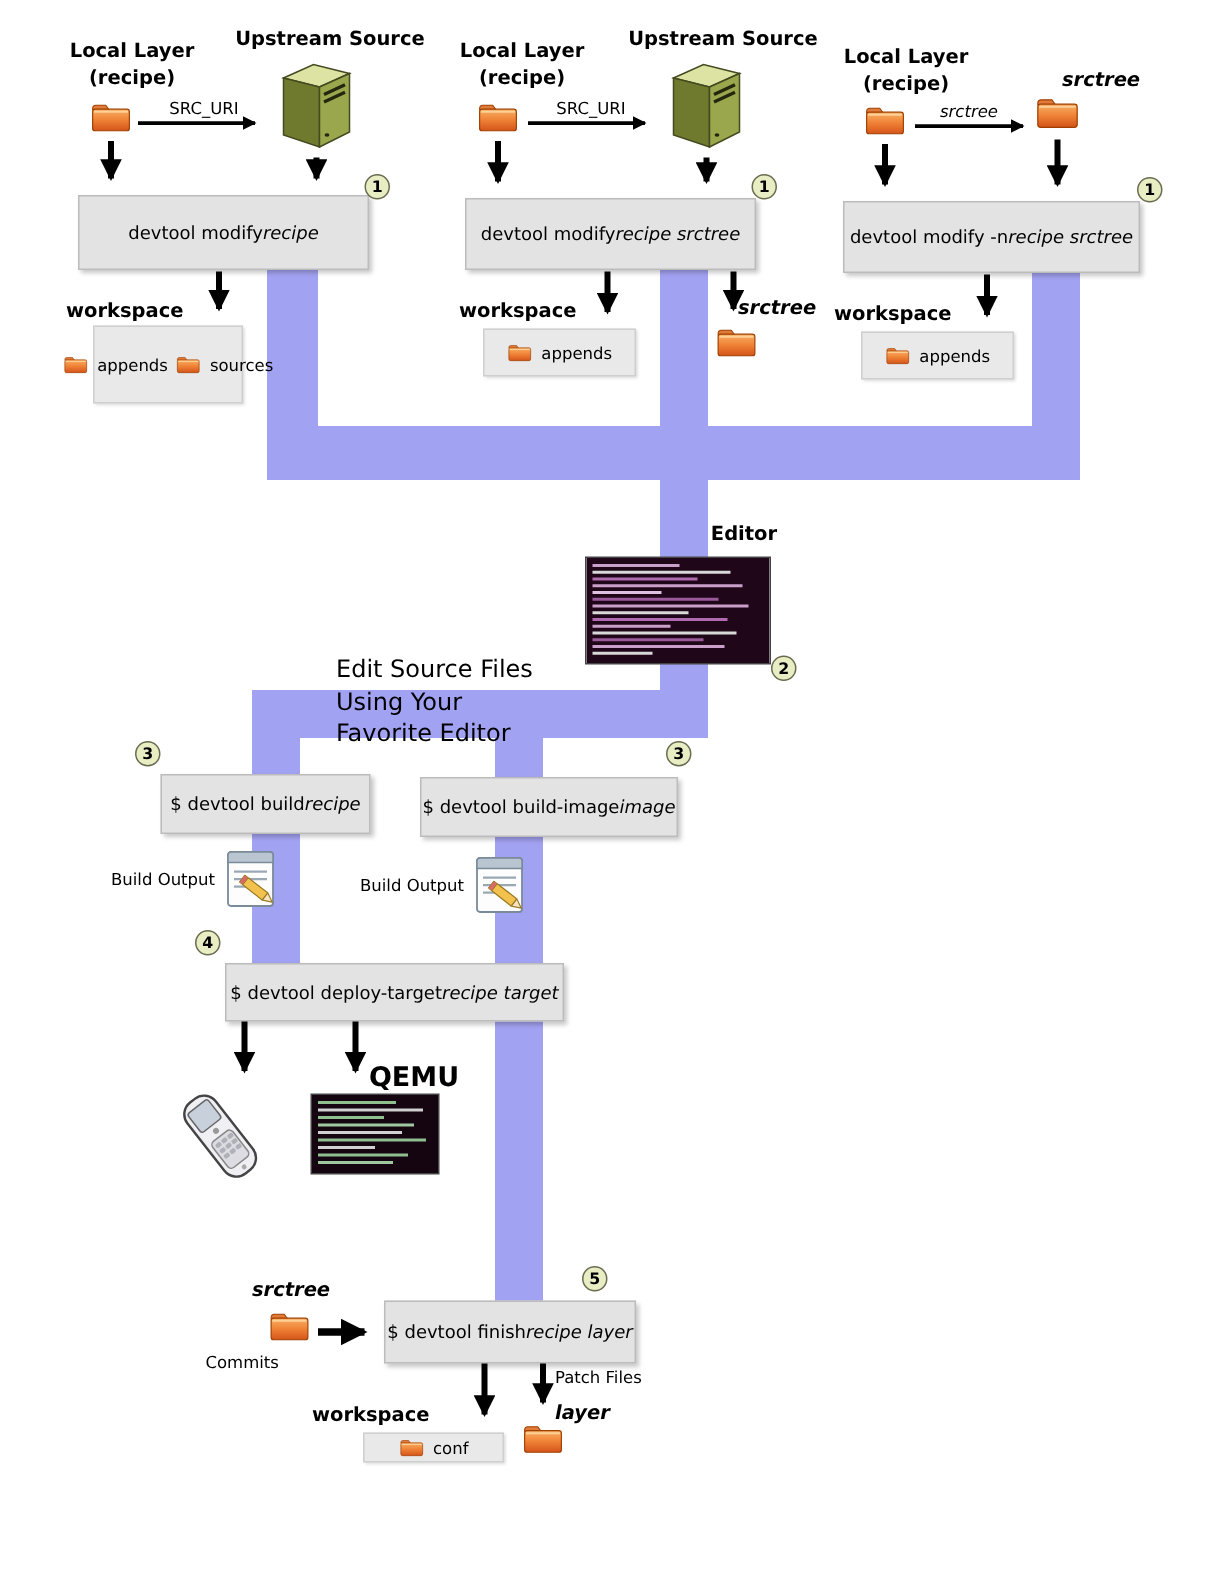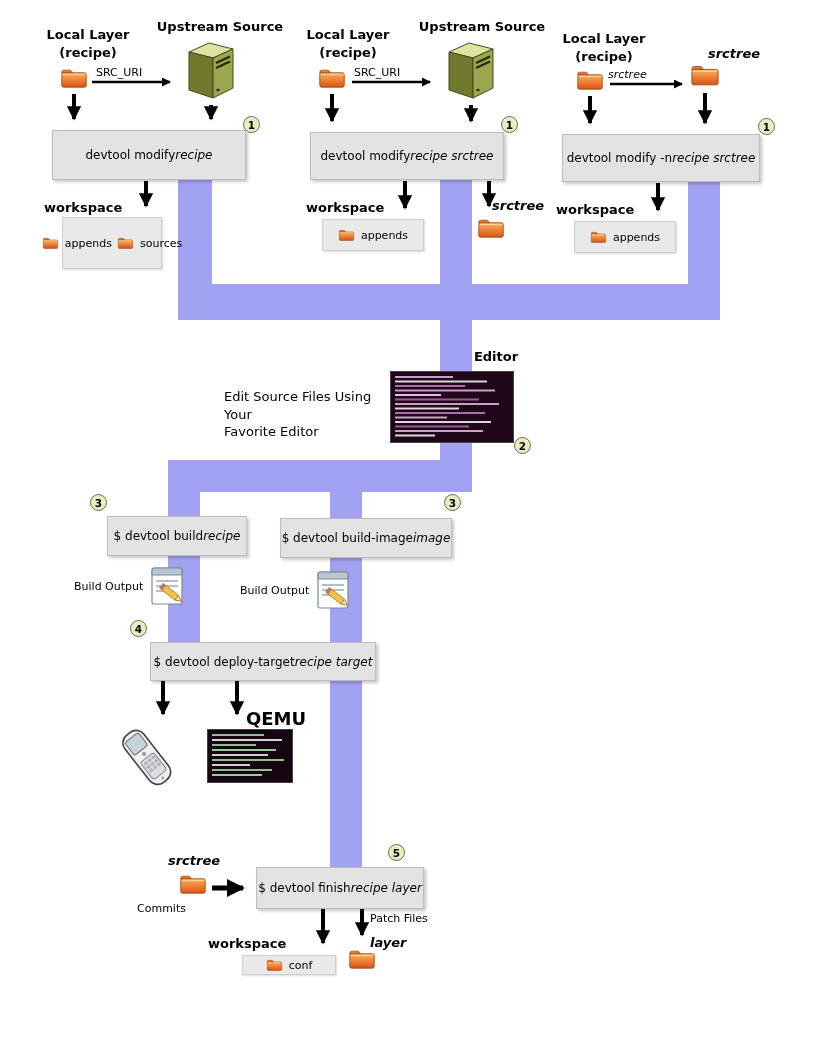--- a/index.html
+++ b/index.html
@@ -10,24 +10,24 @@
   .cbox{position:absolute;background:#e3e3e3;border:1px solid #bcbcbc;box-shadow:2px 2px 3px rgba(0,0,0,0.22);
         display:flex;align-items:center;justify-content:center;font-size:12px;z-index:3;white-space:nowrap;}
   .cbox i{font-style:italic;}
   .wsbox{position:absolute;background:#e9e9e9;border:1px solid #cfcfcf;box-shadow:1px 1px 2px rgba(0,0,0,0.15);
          display:flex;flex-direction:row;justify-content:center;gap:5px;padding:4px 8px;box-sizing:border-box;z-index:3;}
   .fr{display:flex;align-items:center;gap:6px;font-size:11px;white-space:nowrap;}
   .fsm{width:17px;height:14px;flex:none;}
   .hlabel{position:absolute;font-weight:bold;font-size:13px;text-align:center;white-space:pre-line;z-index:3;line-height:1.35;}
   .hlabel.lft{text-align:left;}
   .bi{position:absolute;font-weight:bold;font-style:italic;font-size:13px;text-align:center;z-index:3;white-space:nowrap;}
-  .slabel{position:absolute;font-size:11px;z-index:3;white-space:nowrap;}
+  .slabel{position:absolute;font-size:11px;text-align:center;z-index:3;white-space:nowrap;}
   .slabel.lft{text-align:left;}
   .slabel.it{font-style:italic;}
-  .note{position:absolute;font-size:13px;white-space:pre-line;z-index:3;line-height:1.35;}
+  .note{position:absolute;font-size:16px;white-space:pre-line;z-index:3;line-height:1.35;margin-top:47px;}
   .badge{position:absolute;width:17px;height:17px;border-radius:50%;background:#e9edc4;border:1.5px solid #6b6b50;
          box-sizing:border-box;display:flex;align-items:center;justify-content:center;
          font-size:10.5px;font-weight:bold;z-index:5;}
   .icon{position:absolute;z-index:3;}
   .shot{position:absolute;z-index:3;border:1px solid #444;}
 </style>
 </head>
 <body>
 
 <div class="canvas">

